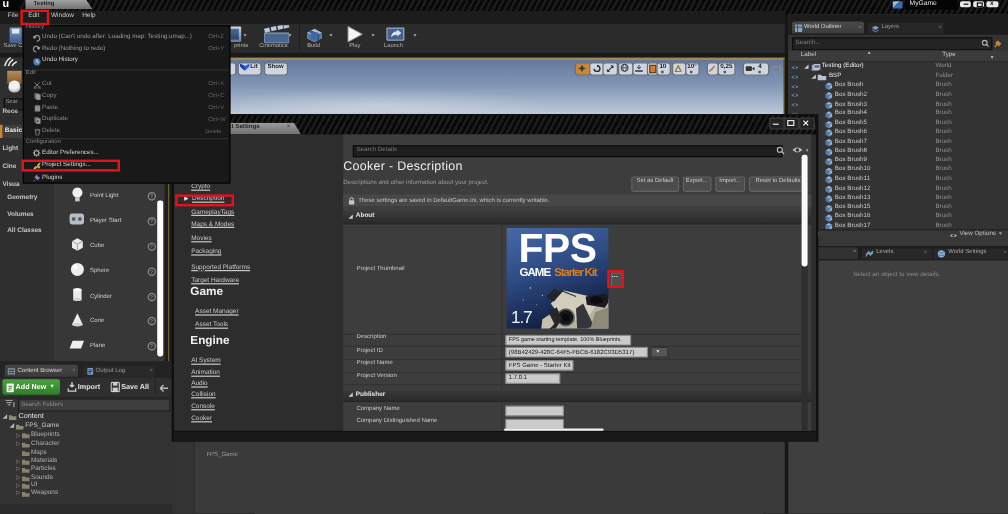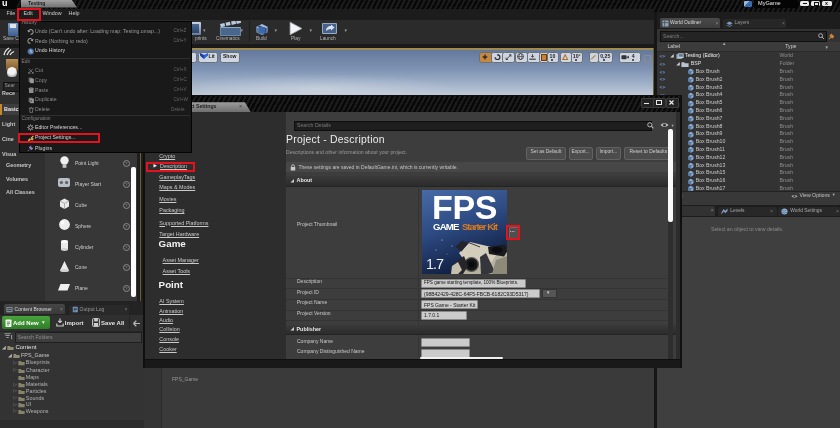--- a/index.html
+++ b/index.html
@@ -627,41 +627,41 @@
 <div class="navlink" style="left:160px;top:164.3px">Description</div>
 <div class="navlink" style="left:159.3px;top:175.2px">GameplayTags</div>
 <div class="navlink" style="left:159.3px;top:185.1px">Maps &amp; Modes</div>
 <div class="navlink" style="left:159.3px;top:196.9px">Movies</div>
 <div class="navlink" style="left:159.3px;top:208.4px">Packaging</div>
 <div class="navlink" style="left:159.3px;top:220.6px">Supported Platforms</div>
 <div class="navlink" style="left:159.3px;top:231.9px">Target Hardware</div>
 <div class="tx" style="left:158.6px;top:239px;font-size:9.8px;color:#f2f2f2;font-weight:bold">Game</div>
 <div class="navlink" style="left:162.6px;top:258.4px">Asset Manager</div>
 <div class="navlink" style="left:162.6px;top:269px">Asset Tools</div>
-<div class="tx" style="left:158.6px;top:280px;font-size:9.8px;color:#f2f2f2;font-weight:bold">Point</div>
+<div class="tx" style="left:158.6px;top:280px;font-size:9.8px;color:#f2f2f2;font-weight:bold">Engine</div>
 <div class="navlink" style="left:159.3px;top:299px">AI System</div>
 <div class="navlink" style="left:159.3px;top:308.5px">Animation</div>
 <div class="navlink" style="left:159.3px;top:318px">Audio</div>
 <div class="navlink" style="left:159.3px;top:327.4px">Collision</div>
 <div class="navlink" style="left:159.3px;top:337px">Console</div>
 <div class="navlink" style="left:159.3px;top:347px">Cooker</div>
 
 <div class="a" style="left:294px;top:120.9px;width:356px;height:8.2px;background:#1e1e1e;border:0.7px solid #0d0d0d"></div>
 <div class="tx" style="left:297px;top:123.2px;font-size:5.2px;color:#787878">Search Details</div>
 <svg class="a" style="left:646.5px;top:121.8px" width="7" height="7" viewBox="0 0 8 8">
     <circle cx="3.2" cy="3.2" r="2.4" fill="none" stroke="#c2c2c2" stroke-width="1.1"></circle>
     <path d="M5 5 L7.3 7.3" stroke="#c2c2c2" stroke-width="1.2"></path>
   </svg>
 <svg class="a" style="left:659.5px;top:122.2px" width="9" height="6" viewBox="0 0 12 8">
     <path d="M0.5 4 Q6 -1.5 11.5 4 Q6 9.5 0.5 4 Z" fill="#bdbdbd"></path>
     <circle cx="6" cy="4" r="2" fill="#333"></circle>
   </svg>
 <div class="tx" style="left:671.5px;top:123.5px;font-size:4.4px;color:#aaa">▾</div>
 
-<div class="tx" style="left:286px;top:134.6px;font-size:10.4px;color:#ececec;letter-spacing:0.25px">Project - Description</div>
+<div class="tx" style="left:286px;top:134.6px;font-size:10.4px;color:#ececec;letter-spacing:0.25px">Cooker - Description</div>
 <div class="tx" style="left:286px;top:149.5px;font-size:5.1px;color:#9b9b9b">Descriptions and other information about your project.</div>
 <div class="btn" style="left:526.1px;top:147.4px;width:37.6px;height:8.7px;padding-top:2.1px">Set as Default</div>
 <div class="btn" style="left:568.5px;top:147.4px;width:22.2px;height:8.7px;padding-top:2.1px">Export...</div>
 <div class="btn" style="left:596px;top:147.4px;width:22.7px;height:8.7px;padding-top:2.1px">Import...</div>
 <div class="btn" style="left:624px;top:147.4px;width:46.7px;height:8.7px;padding-top:2.1px">Reset to Defaults</div>
 
 <div class="a" style="left:285.5px;top:161.9px;width:390.5px;height:10.6px;background:#474747"></div>
 <svg class="a" style="left:290px;top:163.8px" width="6" height="7" viewBox="0 0 8 9">
     <rect x="1" y="3.8" width="6" height="4.7" rx="0.8" fill="#c9c9c9"></rect>
     <path d="M2.2 3.8 V2.6 A1.8 1.8 0 0 1 5.8 2.6 V3.8" fill="none" stroke="#c9c9c9" stroke-width="1.1"></path>

